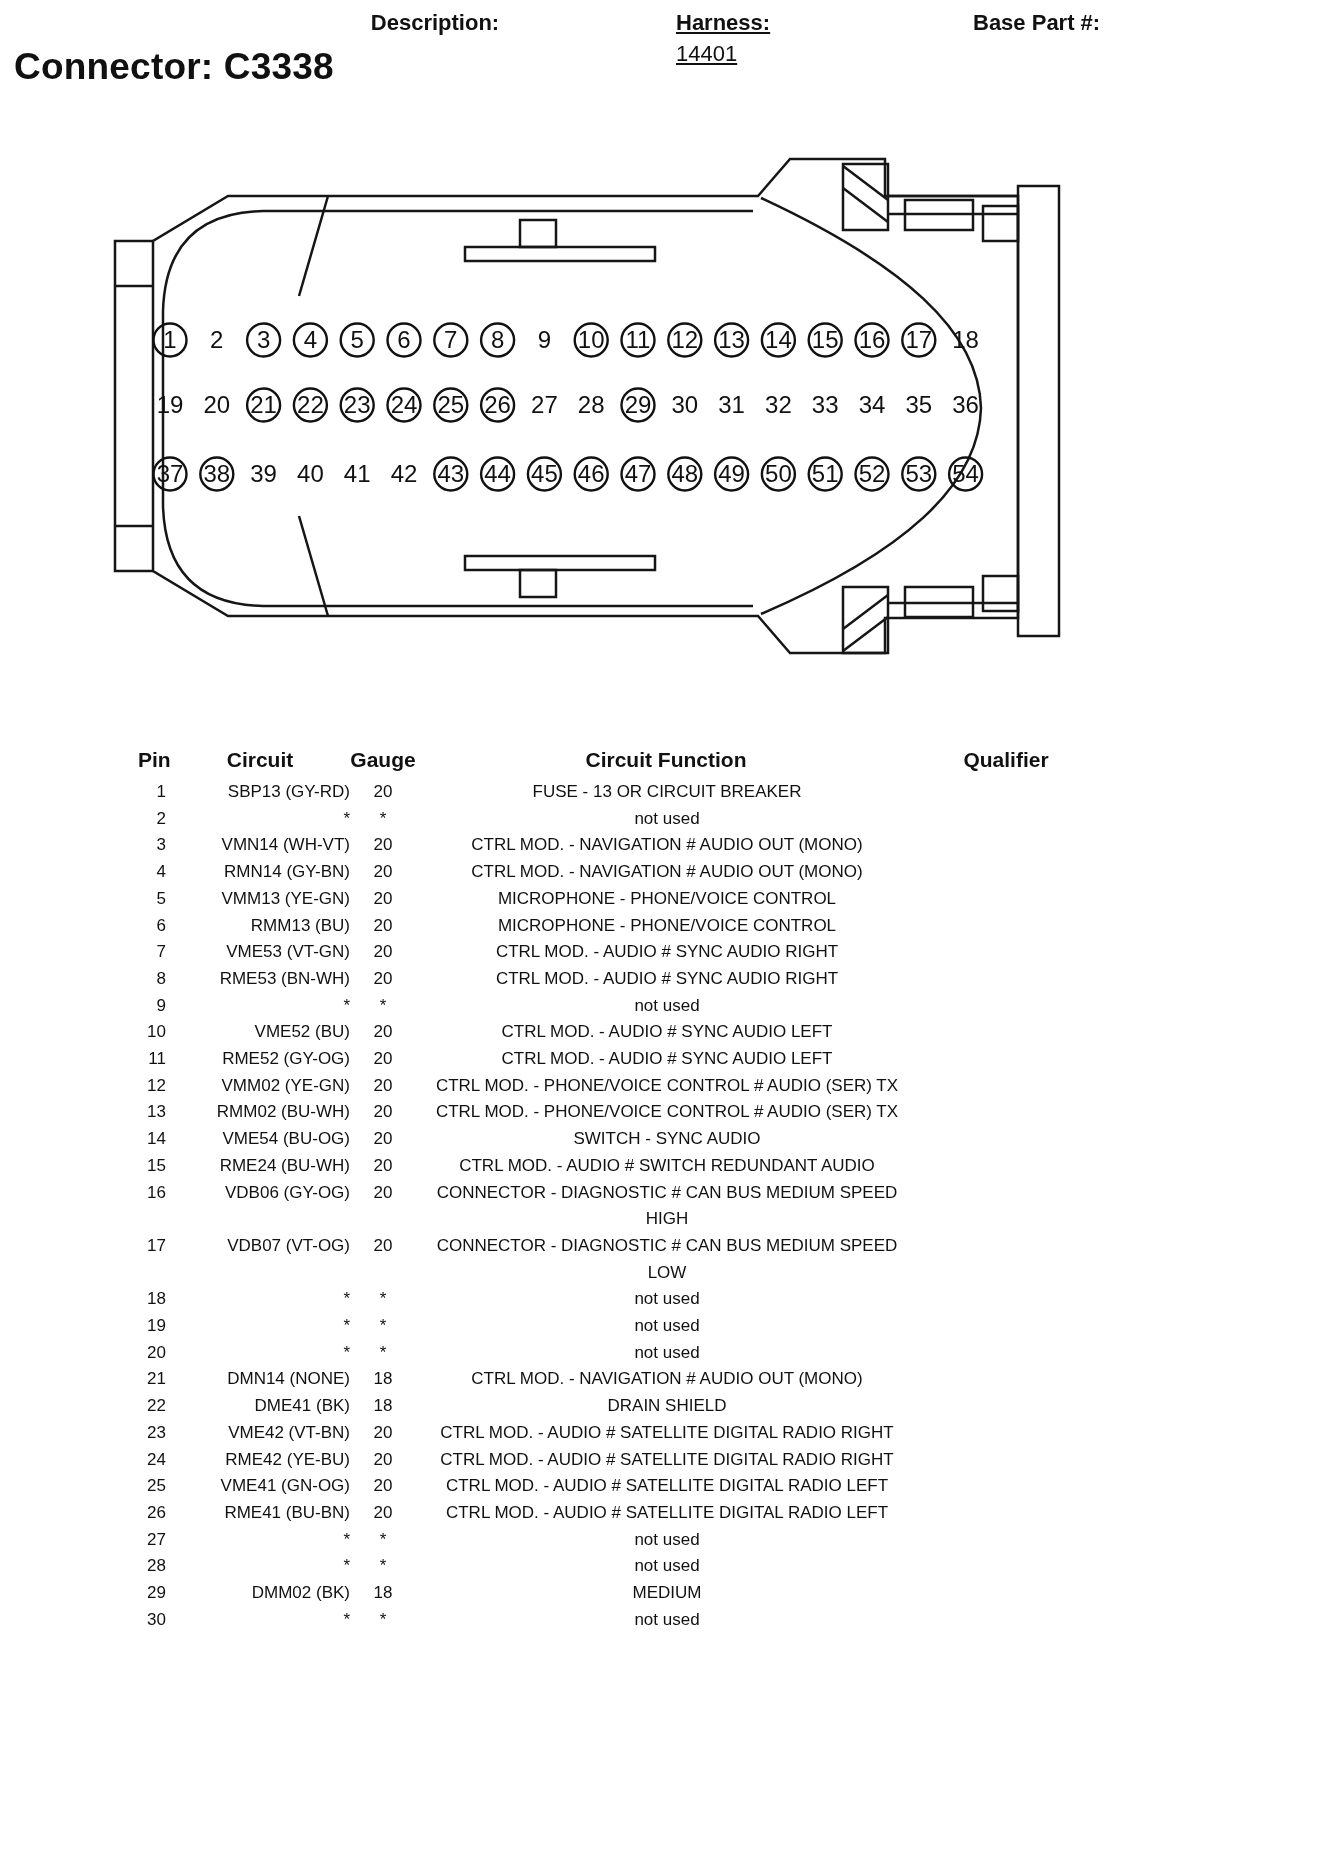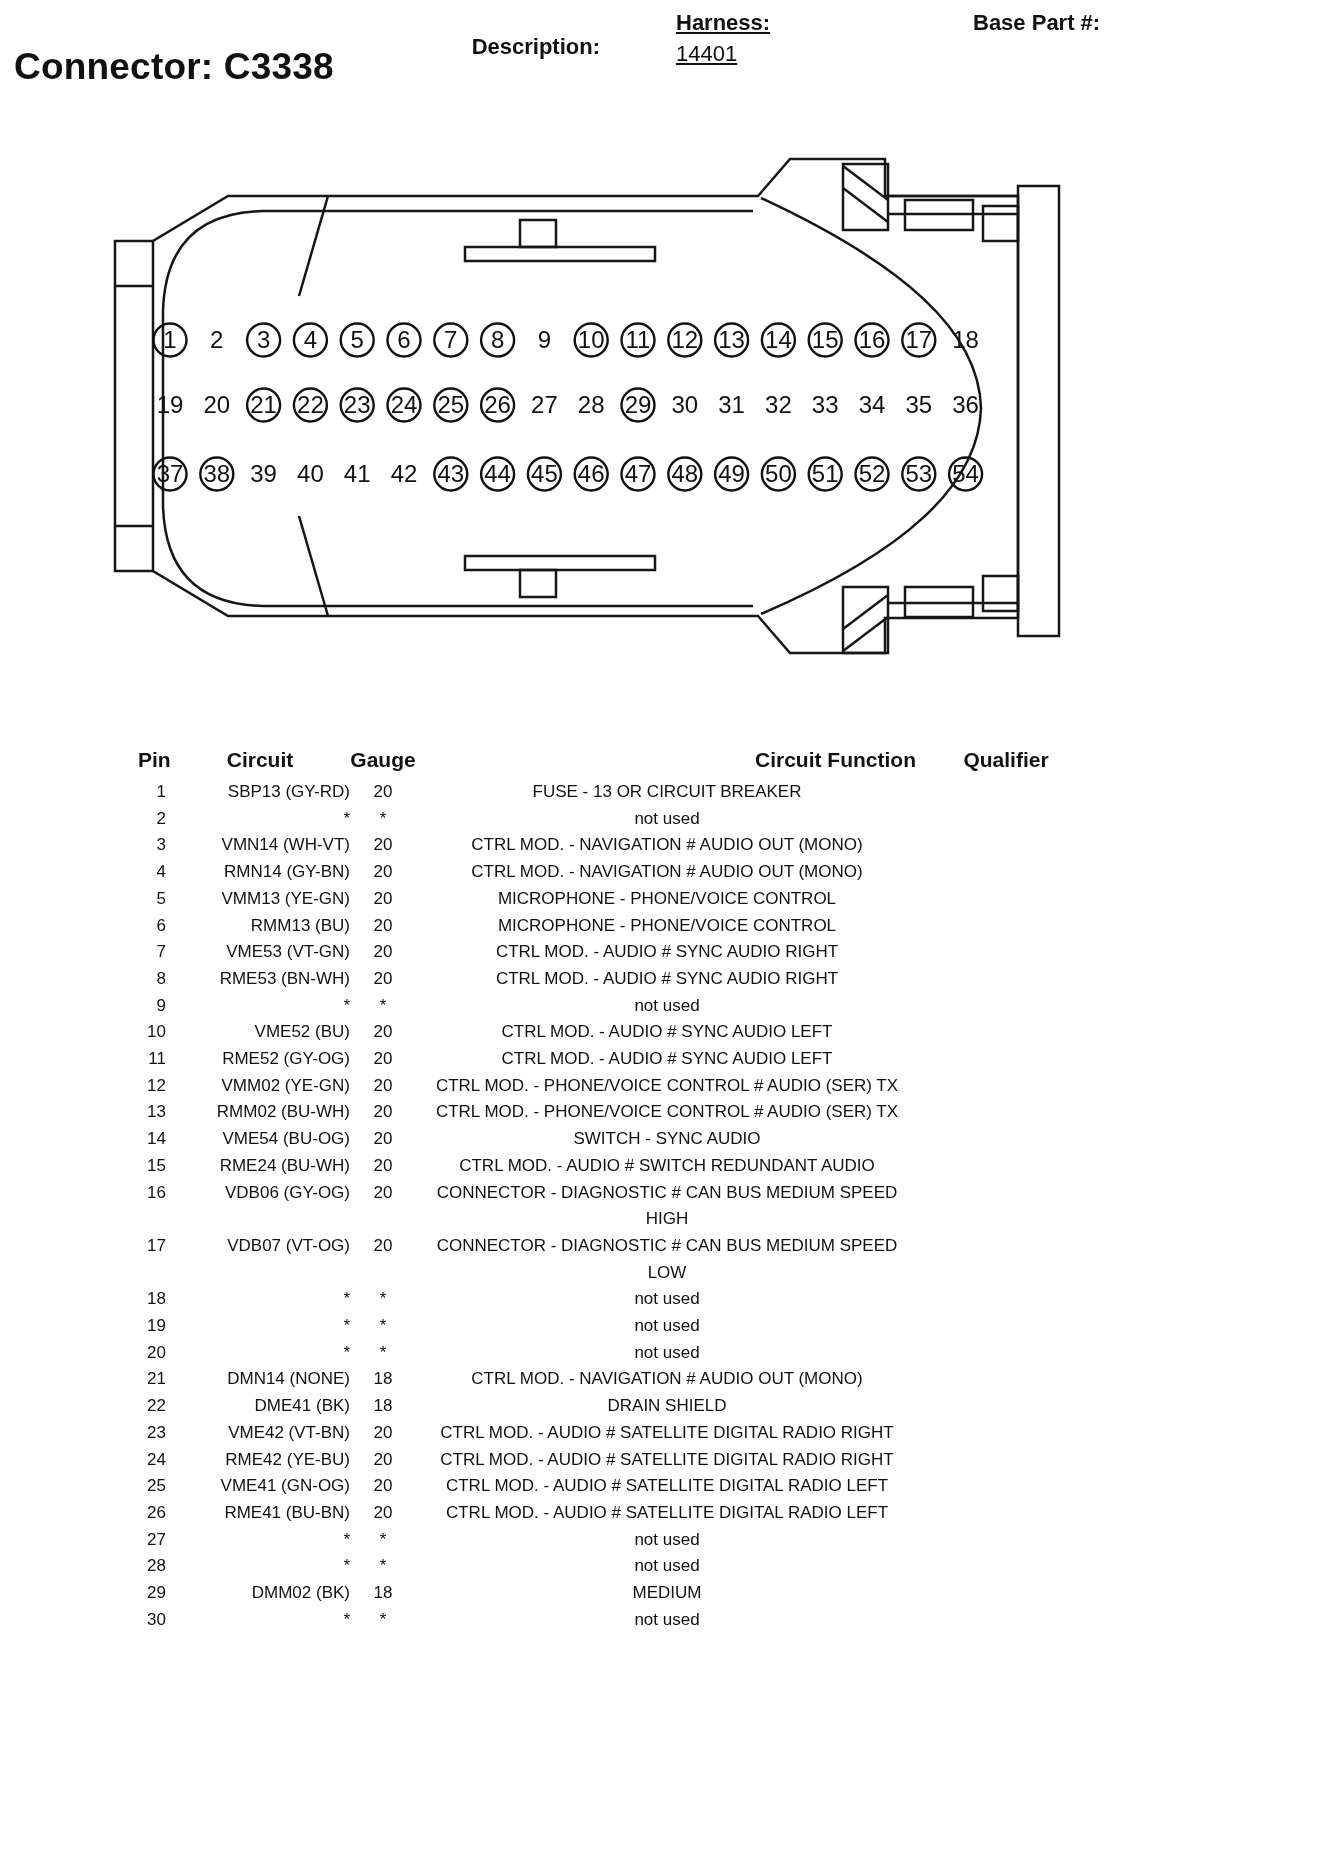--- a/index.html
+++ b/index.html
@@ -10,21 +10,21 @@
     position: relative;
     overflow: hidden;
   }
 
   
   .hdr { position: relative; height: 150px; }
   .connector-label {
     position: absolute; left: 14px; top: 46px;
     font-size: 37px; font-weight: bold; letter-spacing: 0.2px;
   }
-  .desc-block { position: absolute; left: 270px; top: 10px; width: 330px; text-align: right; margin-top: 24px; }
+  .desc-block { position: absolute; left: 270px; top: 10px; width: 330px; text-align: center; }
   .harness-block { position: absolute; left: 676px; top: 10px; width: 170px; text-align: left; text-decoration: underline; }
   .basepart-block { position: absolute; left: 973px; top: 10px; width: 200px; text-align: left; }
   .hdr-label { font-size: 22px; font-weight: bold; }
   .hdr-value { font-size: 22px; margin-top: 4px; white-space: pre-line; line-height: 27px; }
 
   
   .drawing { margin-left: 113px; margin-top: 6px; }
   svg { display: block; }
   .pin-number {
     font-family: "Liberation Sans", sans-serif;
@@ -40,21 +40,21 @@
     font-size: 17px;
     line-height: 26.7px;
   }
   .t-row, .t-head { display: contents; }
   .t-head > div { font-size: 21px; font-weight: bold; line-height: 30px; padding-bottom: 4px; text-align: center; }
   .c-pin  { text-align: right; padding-right: 4px; }
   .c-circuit { text-align: right; }
   .c-gauge { text-align: center; }
   .c-func { text-align: center; padding-left: 2px; }
   .c-qual { text-align: center; }
-  .t-head .h-func { text-align: right; }
+  .t-head .h-func { text-align: center; }
 </style>
 </head>
 <body>
 
 <div class="hdr">
   <div class="connector-label">Connector: C3338</div>
 
   <div class="desc-block">
     <div class="hdr-label">Description:</div>
   </div>

